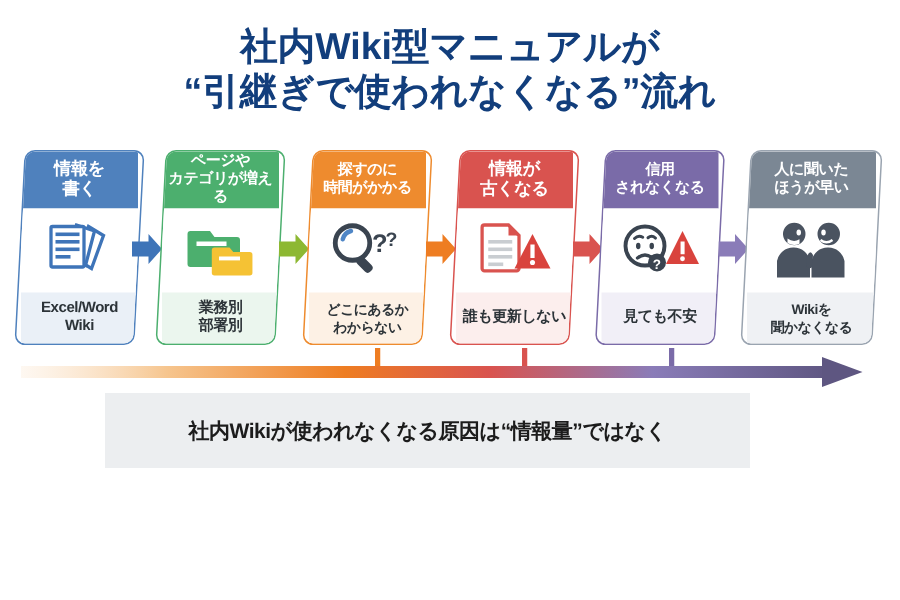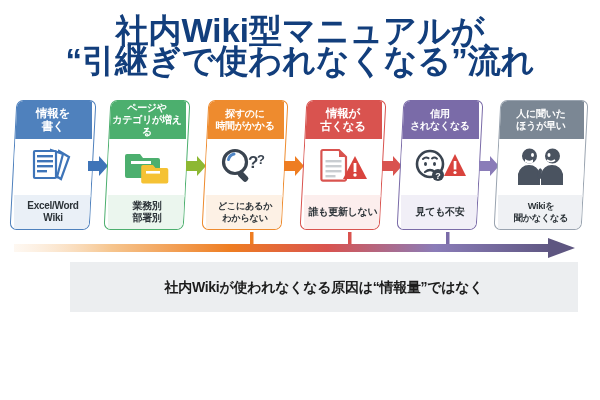--- a/index.html
+++ b/index.html
@@ -11,21 +11,21 @@
     position:relative;
   }
   #stage{position:absolute;left:0;top:0;width:600px;height:400px;}
 
   
   .title{
     position:absolute;left:0;top:16px;width:600px;
     text-align:center;
     color:#123E7C;
     font-weight:bold;
-    font-size:33px;
+    font-size:25px;
     line-height:30px;
     letter-spacing:0px;
   }
   .title .l2{display:block;}
 
   
   .flow{position:absolute;left:0;top:100px;width:600px;height:132px;}
 
   .card{
     position:absolute;top:0;width:80px;height:130px;
@@ -65,21 +65,21 @@
   .conn{
     position:absolute;top:56px;width:20px;height:20px;
   }
   .conn svg{display:block;}
 
   
   .timeline{position:absolute;left:0;top:232px;width:600px;height:28px;}
 
   
   .banner{
-    position:absolute;left:70px;top:262px;width:508px;height:50px;
+    position:absolute;left:70px;top:262px;width:430px;height:50px;
     background:#eceef0;
     border-radius:0;
     display:flex;flex-direction:column;
     align-items:center;justify-content:center;
     box-sizing:border-box;
     gap:36px;
   }
   .banner div{
     color:#1c1c1c;font-weight:bold;font-size:14px;line-height:20px;
     letter-spacing:-0.3px;white-space:nowrap;

